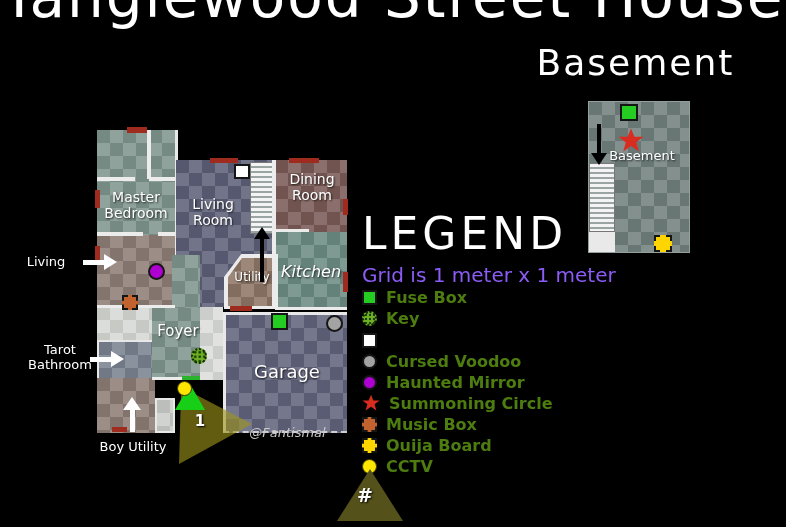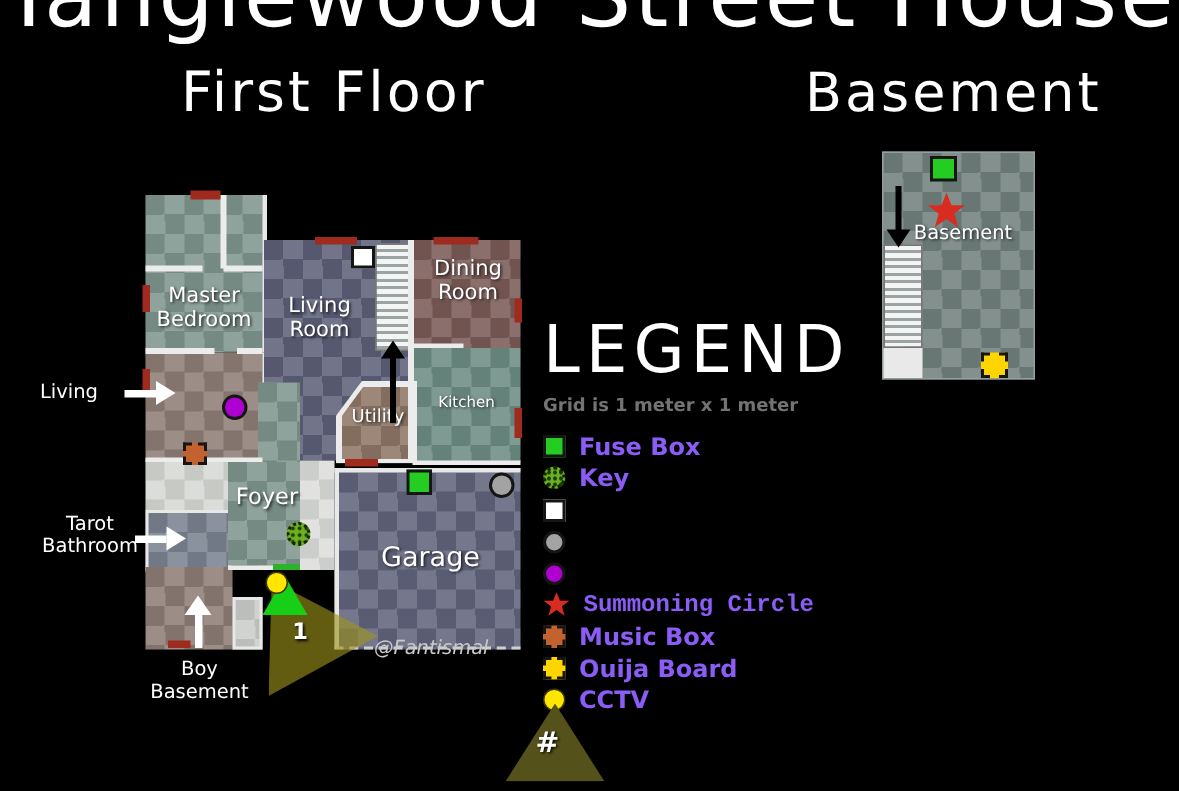--- a/index.html
+++ b/index.html
@@ -59,46 +59,45 @@
   .cam-num{position:absolute;color:#fff;font-weight:bold;font-size:15px;text-align:center;text-shadow:1px 1px 2px #000;}
   
   .arrow-shaft{position:absolute;}
   .tri{position:absolute;width:0;height:0;}
   .tri.right{border-top:8px solid transparent;border-bottom:8px solid transparent;border-left:13px solid #fff;}
   .tri.up-w{border-left:9px solid transparent;border-right:9px solid transparent;border-bottom:13px solid #fff;}
   .tri.up-b{border-left:8px solid transparent;border-right:8px solid transparent;border-bottom:12px solid #000;}
   .tri.down-b{border-left:8px solid transparent;border-right:8px solid transparent;border-top:12px solid #000;}
   
   .lg-row{position:absolute;left:362px;display:flex;align-items:center;gap:9px;height:20px;}
-  .lg-label{color:#8b5cf6;font-weight:bold;font-size:16px;white-space:nowrap;}
+  .lg-label{color:#4d7c0f;font-weight:bold;font-size:16px;white-space:nowrap;}
   .lg-icon{width:15px;height:15px;flex:0 0 auto;position:relative;}
   .lg-icon.sq{background:var(--c);border:2px solid #151515;box-sizing:border-box;}
   .lg-icon.sq.dashed{border-style:dashed;}
   .lg-icon.circ{background:var(--c);border:2px solid #151515;border-radius:50%;box-sizing:border-box;}
   .lg-icon.cctv{background:var(--c);border:1px solid #3a3800;border-radius:50%;box-sizing:border-box;}
   .lg-icon.dotc{
     border-radius:50%;border:2px dotted #102800;box-sizing:border-box;
     background-color:var(--c);
     background-image:radial-gradient(circle,rgba(20,60,0,0.95) 1.1px,transparent 1.5px);
     background-size:4px 4px;
   }
   .lg-icon.star{
     width:18px;height:17px;background:var(--c);border:none;
     clip-path:polygon(50% 2%,63% 35%,98% 35%,70% 57%,80% 94%,50% 72%,20% 94%,30% 58%,2% 35%,37% 35%);
   }
-  .grid-note{position:absolute;color:#737373;font-weight:bold;font-size:12px;}
+  .grid-note{position:absolute;color:#8b5cf6;font-weight:normal;font-size:20px;}
   .credit{position:absolute;color:#c9c9c9;font-size:13px;font-style:italic;text-align:center;}
 </style>
 </head>
 <body>
 
 <div id="stage">
 
   <div class="big-title" style="left:0;top:-37px;width:786px;font-size:58px;">Tanglewood Street House</div>
-  <div class="big-title" style="left:120px;top:40px;width:205px;font-size:37px;">First Floor</div>
   <div class="big-title" style="left:533px;top:42px;width:205px;font-size:36px;">Basement</div>
 
   <div>
 
     <div class="abs checker" style="left:97px;top:130px;width:78px;height:105px;background-color:#7e948c;border-right:3px solid #e8e8e8;"></div>
     <div class="abs checker" style="left:97px;top:235px;width:78px;height:72px;background-color:#8d7d75;border-right:3px solid #e8e8e8;"></div>
     <div class="abs checker" style="left:97px;top:307px;width:75px;height:33px;background-color:#d6d8d4;"></div>
     <div class="abs checker" style="left:97px;top:340px;width:53px;height:37px;background-color:#78828f;border:2px solid #e8e8e8;"></div>
     <div class="abs checker" style="left:152px;top:340px;width:20px;height:37px;background-color:#d6d8d4;"></div>
     <div class="abs checker" style="left:97px;top:378px;width:58px;height:55px;background-color:#8d7c75;"></div>
@@ -135,34 +134,34 @@
     <div class="door-red" style="left:343px;top:272px;width:5px;height:20px;"></div>
     <div class="door-red" style="left:95px;top:190px;width:5px;height:18px;"></div>
     <div class="door-red" style="left:95px;top:246px;width:5px;height:16px;"></div>
     <div class="door-red" style="left:112px;top:427px;width:15px;height:5px;"></div>
     <div class="door-red" style="left:230px;top:306px;width:22px;height:5px;"></div>
     <div class="door-green" style="left:182px;top:376px;width:18px;height:4px;"></div>
 
     <div class="room-label" style="left:97px;top:190px;width:78px;font-size:14px;">Master Bedroom</div>
     <div class="room-label" style="left:180px;top:197px;width:66px;font-size:14px;">Living Room</div>
     <div class="room-label" style="left:279px;top:172px;width:66px;font-size:14px;">Dining Room</div>
-    <div class="room-label" style="left:277px;top:263px;width:68px;font-size:10px;">Kitchen</div>
+    <div class="room-label" style="left:277px;top:263px;width:68px;font-size:16px;font-style:italic;">Kitchen</div>
     <div class="room-label" style="left:228px;top:271px;width:48px;font-size:12px;">Utility</div>
     <div class="room-label" style="left:150px;top:323px;width:56px;font-size:15px;">Foyer</div>
     <div class="room-label" style="left:242px;top:362px;width:90px;font-size:18px;">Garage</div>
 
     <div class="room-label" style="left:12px;top:255px;width:68px;">Living</div>
     <div class="arrow-shaft" style="left:83px;top:260px;width:21px;height:5px;background:#fff;"></div>
     <div class="tri right" style="left:104px;top:254px;"></div>
 
     <div class="room-label" style="left:28px;top:343px;width:64px;">Tarot Bathroom</div>
     <div class="arrow-shaft" style="left:90px;top:357px;width:21px;height:5px;background:#fff;"></div>
     <div class="tri right" style="left:111px;top:351px;"></div>
 
-    <div class="room-label" style="left:95px;top:440px;width:76px;">Boy Basement</div>
+    <div class="room-label" style="left:95px;top:440px;width:76px;">Boy Utility</div>
     <div class="arrow-shaft" style="left:130px;top:409px;width:5px;height:23px;background:#fff;"></div>
     <div class="tri up-w" style="left:123px;top:397px;"></div>
 
     <div class="arrow-shaft" style="left:260px;top:238px;width:4px;height:44px;background:#000;"></div>
     <div class="tri up-b" style="left:254px;top:227px;"></div>
 
     <div class="mk-square" style="left: 234px; top: 164px; width: 16px; height: 15px; --c: #ffffff;"></div>
     <div class="mk-circle" style="left: 148px; top: 263px; width: 17px; height: 17px; --c: #ae00d0;"></div>
     <div class="mk-square dashed" style="left: 122px; top: 295px; width: 16px; height: 15px; --c: #c2622e;"></div>
     <div class="mk-dotcircle" style="left: 191px; top: 348px; width: 16px; height: 16px; --c: #6fae25;"></div>
@@ -202,25 +201,27 @@
     </div>
     <div class="lg-row" style="top:308px;">
       <span class="lg-icon dotc" style="--c: #6fae25;"></span>
       <span class="lg-label">Key</span>
     </div>
     <div class="lg-row" style="top:330px;">
       <span class="lg-icon sq" style="--c: #ffffff;"></span>
     </div>
     <div class="lg-row" style="top:351px;">
       <span class="lg-icon circ" style="--c: #a3a3a3;"></span>
+      <span class="lg-label">Cursed Voodoo</span>
     </div>
     <div class="lg-row" style="top:372px;">
       <span class="lg-icon circ" style="--c: #ae00d0;"></span>
-    </div>
-    <div class="lg-row" style="top:393px;font-family:Liberation Mono, monospace;">
+      <span class="lg-label">Haunted Mirror</span>
+    </div>
+    <div class="lg-row" style="top:393px;">
       <span class="lg-icon star" style="--c: #d92c21;"></span>
       <span class="lg-label">Summoning Circle</span>
     </div>
     <div class="lg-row" style="top:414px;">
       <span class="lg-icon sq dashed" style="--c: #c2622e;"></span>
       <span class="lg-label">Music Box</span>
     </div>
     <div class="lg-row" style="top:435px;">
       <span class="lg-icon sq dashed" style="--c: #ffd500;"></span>
       <span class="lg-label">Ouija Board</span>

